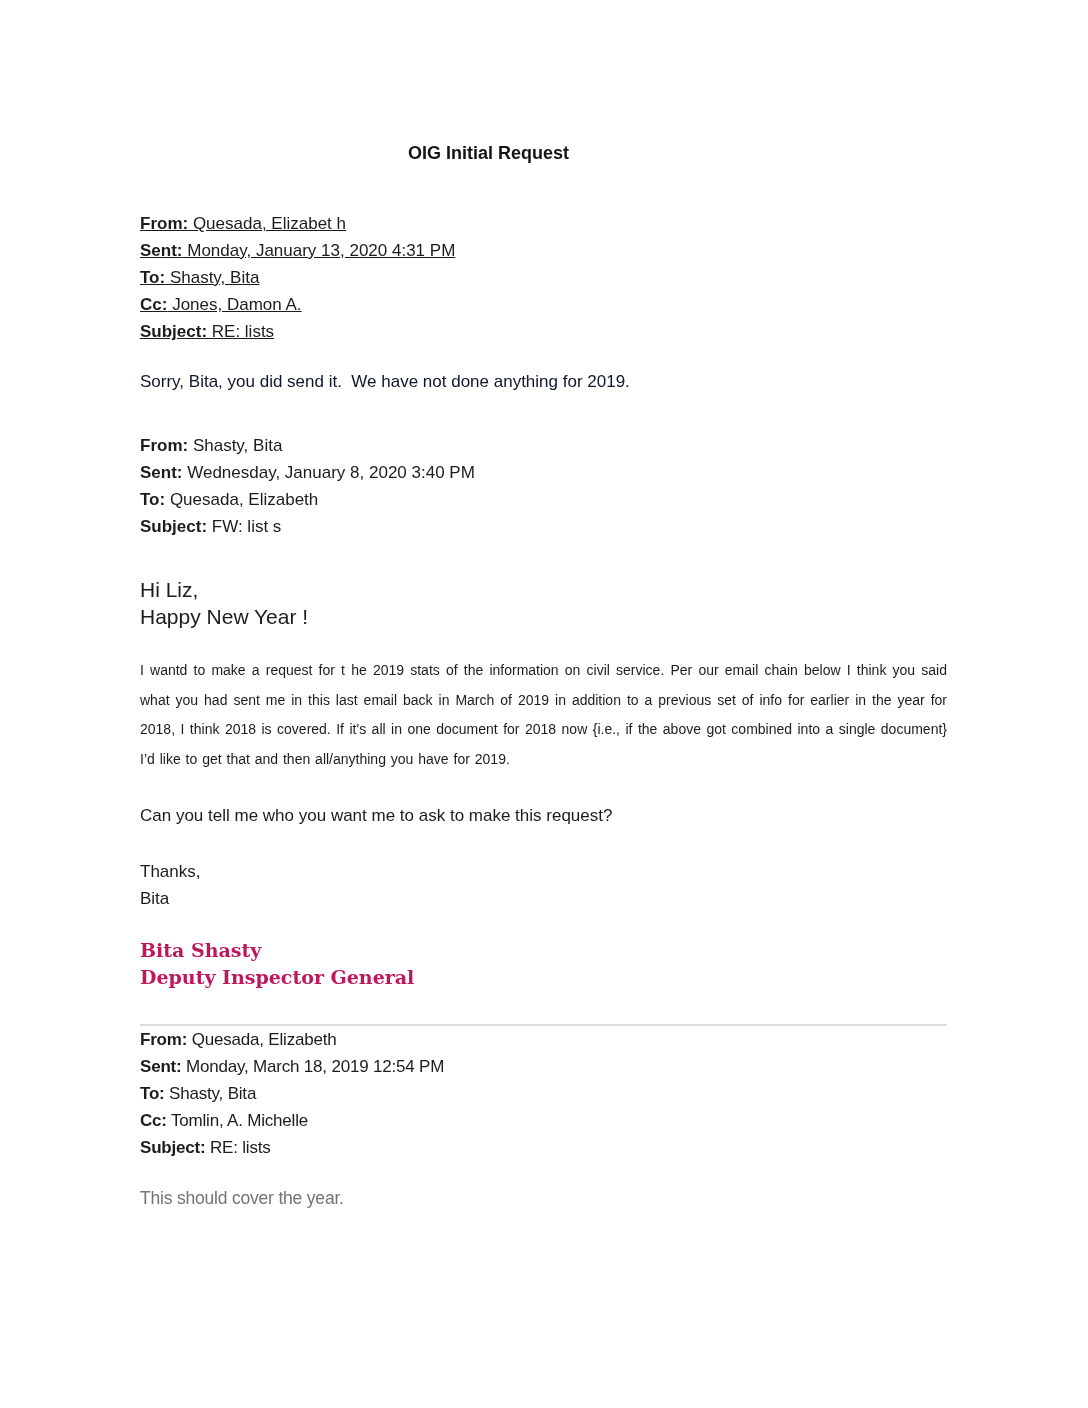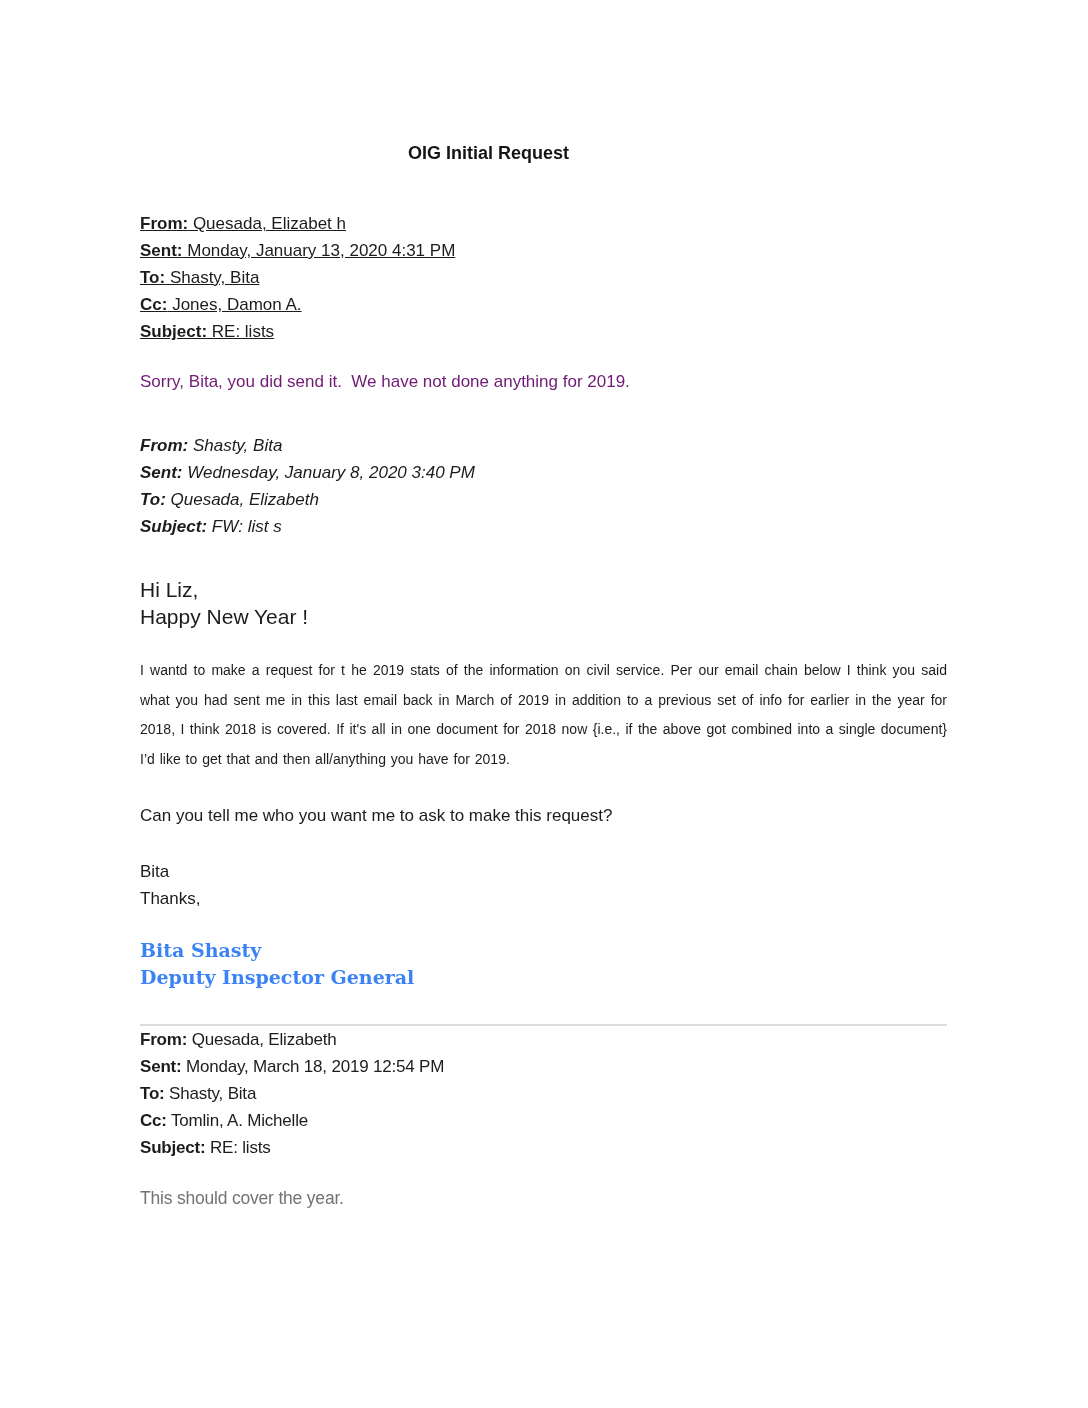--- a/index.html
+++ b/index.html
@@ -31,26 +31,26 @@
   }
   .header-block .header-line {
     font-size: 17px;
     line-height: 27px;
     white-space: pre-wrap;
   }
   .header-line .label { font-weight: bold; }
   .hb1 { margin-top: 46px; text-decoration: underline; }
   .reply-line-1 {
     margin-top: 23px;
-    color: #701a75;
+    color: #0f172a;
     font-size: 17px;
     line-height: 27px;
     white-space: pre-wrap;
   }
-  .hb2 { margin-top: 37px; font-style: italic; }
+  .hb2 { margin-top: 37px; }
   .greeting {
     margin-top: 36px;
     font-size: 21px;
     line-height: 27px;
   }
   .main-paragraph {
     margin-top: 26px;
     font-size: 14px;
     line-height: 29.5px;
     text-align: justify;
@@ -65,21 +65,21 @@
     margin-top: 29px;
     font-size: 17px;
     line-height: 27px;
   }
   .signature {
     margin-top: 25px;
     font-family: "DejaVu Serif", serif;
     font-weight: bold;
     font-size: 19px;
     line-height: 27px;
-    color: #3b82f6;
+    color: #be185d;
   }
   .separator {
     margin: 33px 0 0 0;
     border: none;
     border-top: 2px solid #dcdcdc;
     height: 0;
   }
   .hb3 { }
   .hb3 .header-line { letter-spacing: -0.2px; }
   .reply-line-2 {
@@ -117,22 +117,22 @@
   <div class="greeting">
     <div>Hi Liz,</div>
     <div>Happy New Year !</div>
   </div>
 
   <div class="main-paragraph">I wantd to make a request for t he 2019 stats of the information on civil service. Per our email chain below I think you said what you had sent me in this last email back in March of 2019 in addition to a previous set of info for earlier in the year for 2018, I think 2018 is covered. If it's all in one document for 2018 now {i.e., if the above got combined into a single document} I’d like to get that and then all/anything you have for 2019.</div>
 
   <div class="question-line">Can you tell me who you want me to ask to make this request?</div>
 
   <div class="closing">
+    <div>Thanks,</div>
     <div>Bita</div>
-    <div>Thanks,</div>
   </div>
 
   <div class="signature">
     <div>Bita Shasty</div>
     <div>Deputy Inspector General</div>
   </div>
 
   <hr class="separator">
 
   <div class="header-block hb3">

